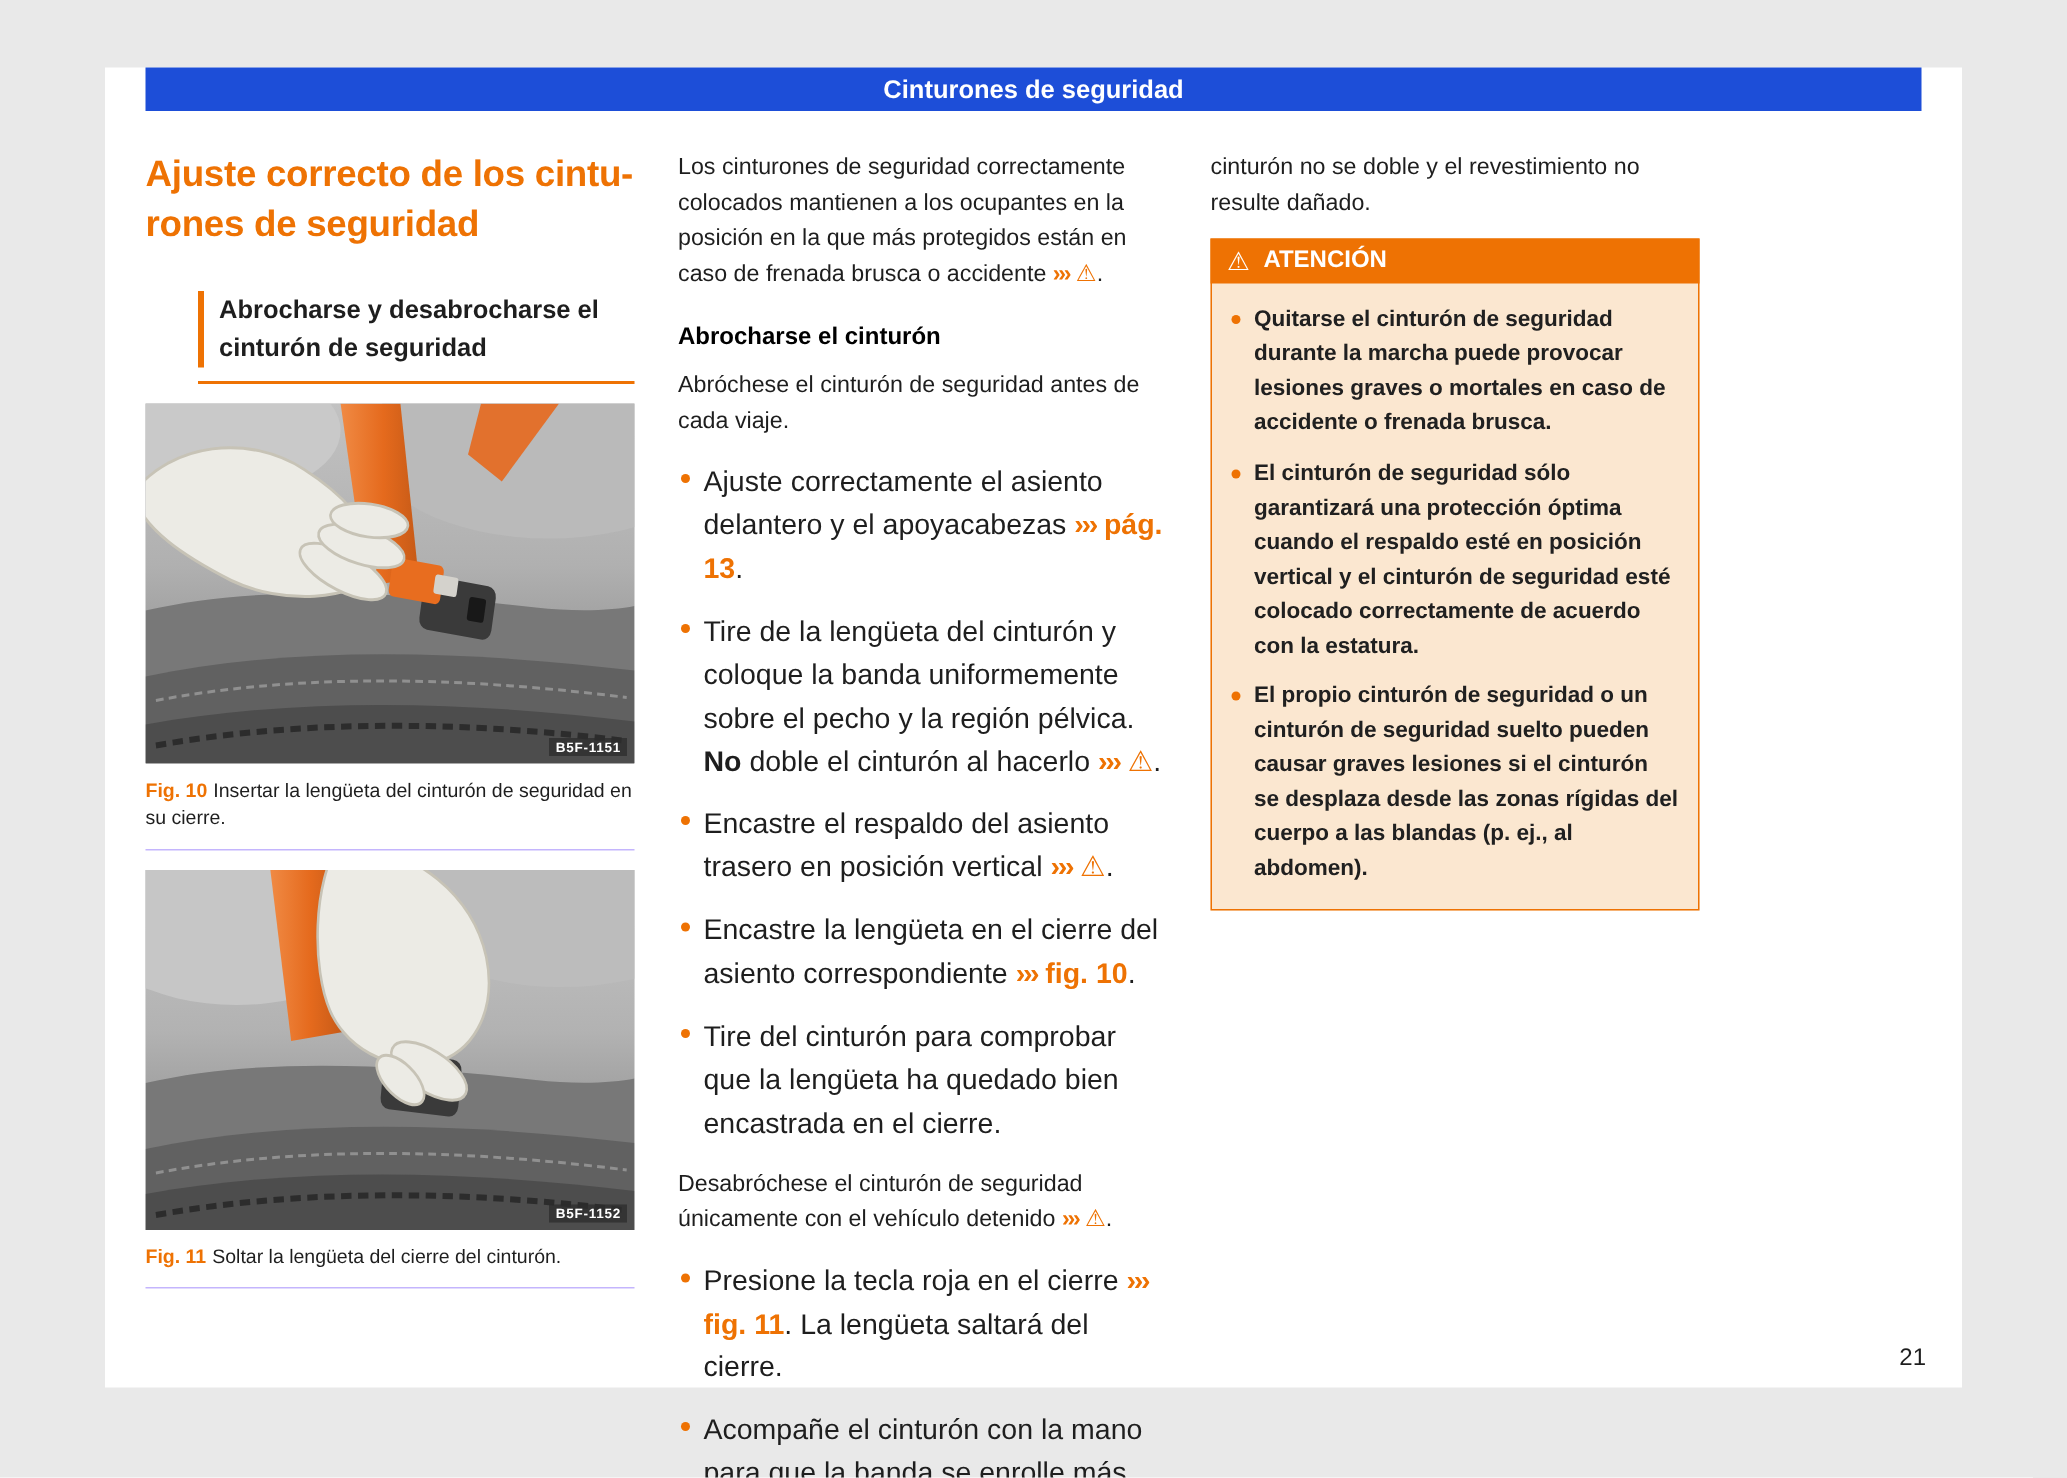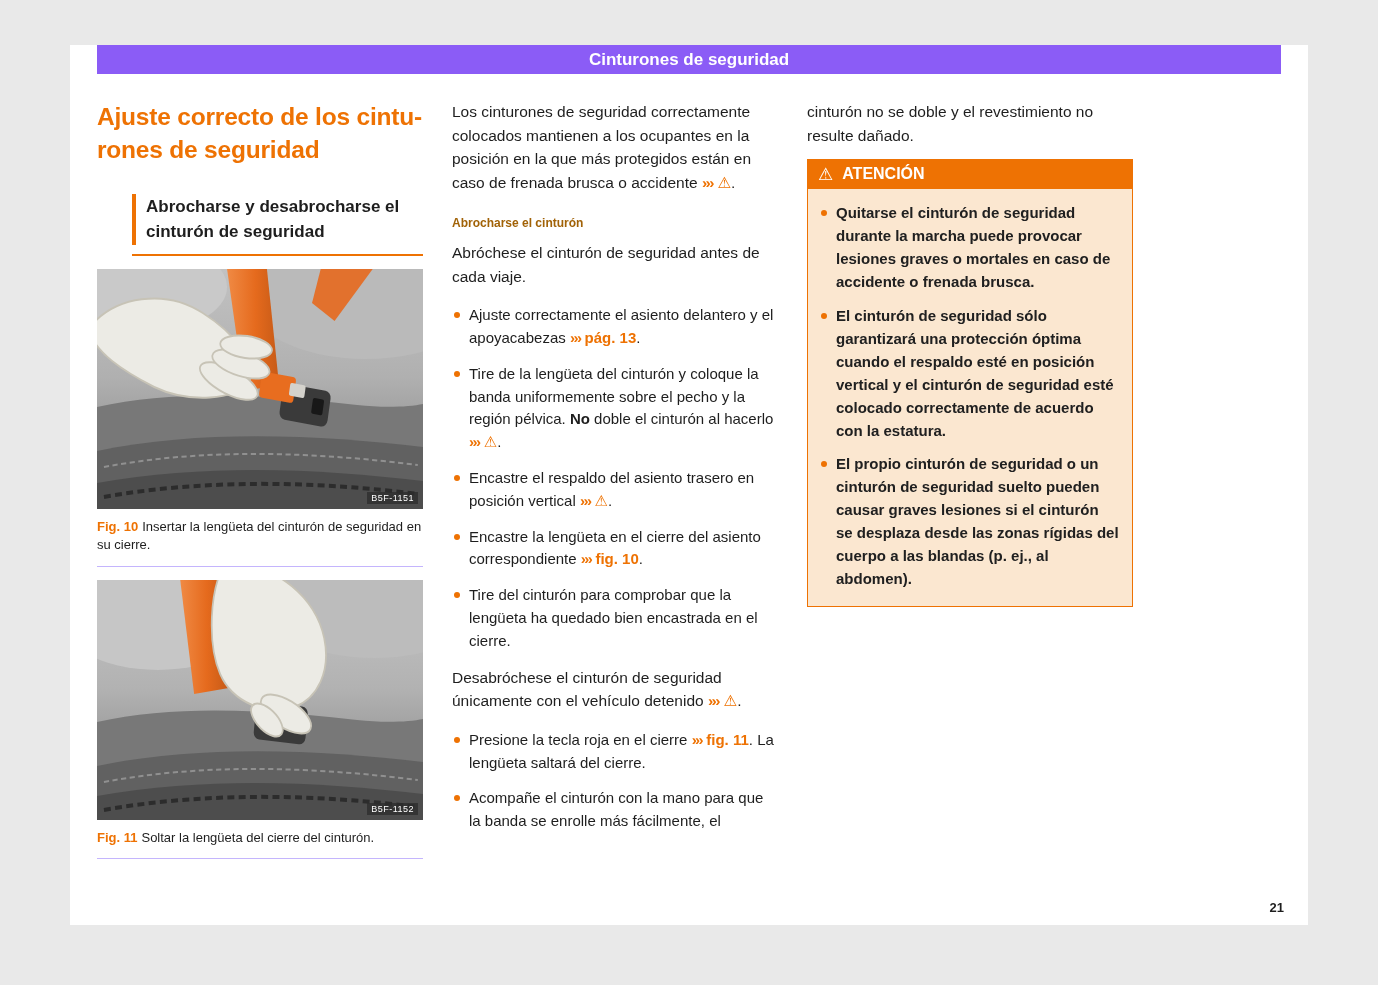--- a/index.html
+++ b/index.html
@@ -6,47 +6,47 @@
   html,body { width:1378px; height:985px; }
   body {
     background:#e9e9e9;
     font-family:"Liberation Sans","DejaVu Sans",sans-serif;
     color:#1e1e1e;
     position:relative;
     overflow:hidden;
   }
   .page { position:absolute; left:70px; top:45px; width:1238px; height:880px; background:#ffffff; }
   .topbar {
-    margin:0 27px; height:29px; background:#8b5cf6; color:#fff;
+    margin:0 27px; height:29px; background:#1d4ed8; color:#fff;
     display:flex; align-items:center; justify-content:center;
     font-weight:700; font-size:17px;
   }
   .cols { display:flex; gap:29px; padding:26px 27px 0 27px; }
   .col { width:326px; flex:0 0 auto; }
 
   
   .title { color:#ee7203; font-size:24.5px; line-height:1.36; font-weight:700; letter-spacing:-0.2px; }
   .subhead-block { margin-top:27px;padding-left:35px; }
   .subhead { border-left:4px solid #ee7203; padding-left:10px; font-size:17px; line-height:1.5; font-weight:700; color:#1e1e1e; }
   .subrule { height:2px; background:#ee7203; margin-top:9px; }
   .figure { margin-top:13px; }
   .figimg { position:relative; height:240px; overflow:hidden; background:#b5b5b5; }
   .figimg svg { display:block; width:100%; height:100%; }
   .figcode {
     position:absolute; right:5px; bottom:5px; font-size:9px; letter-spacing:.5px;
-    color:#fff; background:rgba(45,45,45,.78); padding:1px 4px;
+    color:#fff; background:rgba(45,45,45,.78); padding:1px 4px;font-weight:bold;
   }
   .figcap { font-size:13px; line-height:1.42; padding:9px 0 11px 0; border-bottom:1px solid #c4b5fd; }
   .figlabel { color:#ee7203; font-weight:700; margin-right:4px; }
 
   
   .para { font-size:15.5px; line-height:1.52; margin-bottom:12px; }
-  .sech { font-size:12px; font-weight:700; margin:22px 0 11px 0; color:#a16207; }
+  .sech { font-size:16px; font-weight:700; margin:22px 0 11px 0; color:#000000; }
   .blist { list-style:none; margin-top:16px; }
-  .blist li { position:relative; padding-left:17px; margin-bottom:13px; font-size:15px; line-height:1.52; }
+  .blist li { position:relative; padding-left:17px; margin-bottom:13px; font-size:19px; line-height:1.52; }
   .blist li::before {
     content:""; position:absolute; left:2px; top:8px;
     width:6px; height:6px; border-radius:50%; background:#ee7203;
   }
   .arr { color:#ee7203; font-weight:700; letter-spacing:-1.5px; }
   .ref { color:#ee7203; font-weight:700; }
   .wicon { color:#ee7203; }
 
   
   .warnbox { margin-top:12px; border:1px solid #ee7203; background:#fbe7d0; position:relative; }
@@ -57,21 +57,21 @@
   }
   .whicon { font-size:17px; font-weight:400; line-height:1; }
   .wlist { list-style:none; padding:13px 13px 15px 13px; }
   .wlist li { position:relative; padding-left:15px; margin-bottom:11px; font-size:15px; line-height:1.53; font-weight:700; color:#202020; }
   .wlist li:last-child { margin-bottom:0; }
   .wlist li::before {
     content:""; position:absolute; left:0; top:8px;
     width:6px; height:6px; border-radius:50%; background:#ee7203;
   }
 
-  .pagenum { position:absolute; right:24px; bottom:10px; font-size:13px; font-weight:700; color:#1e1e1e; }
+  .pagenum { position:absolute; right:24px; bottom:10px; font-size:16px; font-weight:400; color:#1e1e1e; }
 </style>
 </head>
 <body>
 
 <div class="page">
 
   <div class="topbar">
     <span>Cinturones de seguridad</span>
   </div>
 

